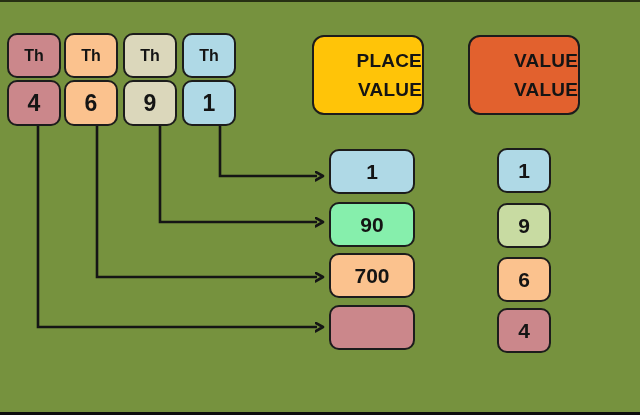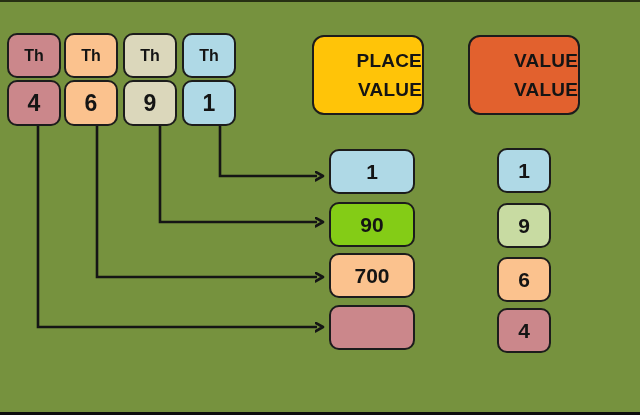--- a/index.html
+++ b/index.html
@@ -82,21 +82,21 @@
     <span>VALUE</span>
   </div>
   <div class="header-box fv-header" style="background-color: rgb(226, 97, 46);">
     <span>VALUE</span>
     <span>VALUE</span>
   </div>
 
   <div class="box pv-box pv-r1" style="background-color: rgb(175, 217, 230);">
       <span>1</span>
     </div>
-  <div class="box pv-box pv-r2" style="background-color: #84cc16;">
+  <div class="box pv-box pv-r2" style="background-color: #86efac;">
       <span>90</span>
     </div>
   <div class="box pv-box pv-r3" style="background-color: rgb(251, 194, 142);">
       <span>700</span>
     </div>
   <div class="box pv-box pv-r4" style="background-color: rgb(203, 135, 139);">
       <span></span>
     </div>
 
   <div class="box fv-box fv-r1" style="background-color: rgb(175, 217, 230);">

